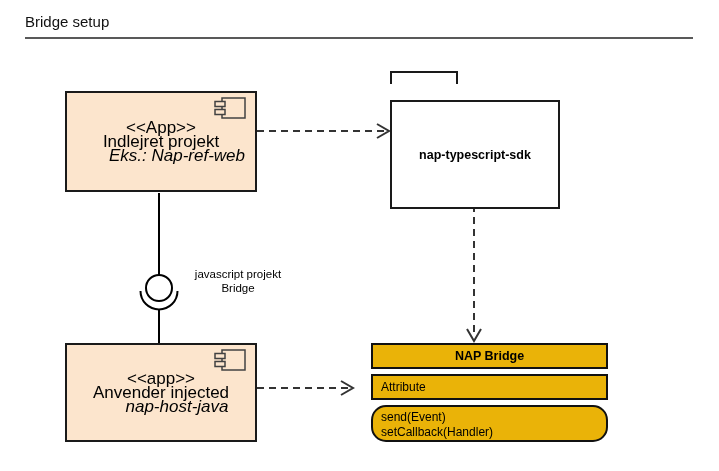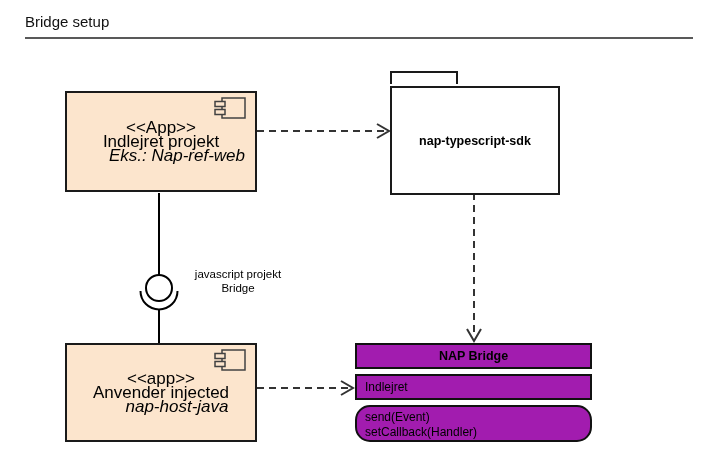--- a/index.html
+++ b/index.html
@@ -20,25 +20,25 @@
     text-align:center;font-size:17px;line-height:14px;
   }
   .component{background:#fce5cd;}
   #box-embedded{left:65px;top:91px;width:192px;height:101px;}
   #box-host{left:65px;top:343px;width:192px;height:99px;}
   .comp-icon{position:absolute;top:3px;right:8px;width:34px;height:25px;}
   .italic{font-style:italic;margin-left:32px;}
 
   #package-tab{left:390px;top:71px;width:68px;height:13px;box-sizing:border-box;
     border:2px solid #1a1a1a;border-bottom:none;background:#fff;}
-  #package-body{left:390px;top:86px;width:170px;height:109px;box-sizing:border-box;
+  #package-body{left:390px;top:100px;width:170px;height:109px;box-sizing:border-box;
     border:2px solid #1a1a1a;background:#fff;display:flex;align-items:center;justify-content:center;
     font-weight:bold;font-size:12.5px;}
 
-  .classbox{box-sizing:border-box;border:2px solid #111;background:#a21caf;left:355px;width:237px;font-size:12px;}
+  .classbox{box-sizing:border-box;border:2px solid #111;background:#eab308;left:371px;width:237px;font-size:12px;}
   #class-header{top:343px;height:26px;display:flex;align-items:center;justify-content:center;
     font-weight:bold;font-size:12.5px;}
   #class-attrs{top:374px;height:26px;display:flex;align-items:center;padding-left:8px;}
   #class-methods{top:405px;height:37px;padding:3px 8px;line-height:15px;border-radius:15px;}
 
   #connector-label{left:182px;top:267px;width:112px;text-align:center;
     font-size:11.5px;line-height:14px;}
 </style>
 </head>
 <body>
@@ -101,21 +101,21 @@
 
   <div id="package-tab" class="abs"></div>
   <div id="package-body" class="abs">
     <span>nap-typescript-sdk</span>
   </div>
 
   <div id="class-header" class="abs classbox">
     <span>NAP Bridge</span>
   </div>
   <div id="class-attrs" class="abs classbox">
-    <span>Indlejret</span>
+    <span>Attribute</span>
   </div>
   <div id="class-methods" class="abs classbox">
     <div>send(Event)</div>
     <div>setCallback(Handler)</div>
   </div>
 
   <div id="connector-label" class="abs">
     <div>javascript projekt</div>
     <div>Bridge</div>
   </div>

